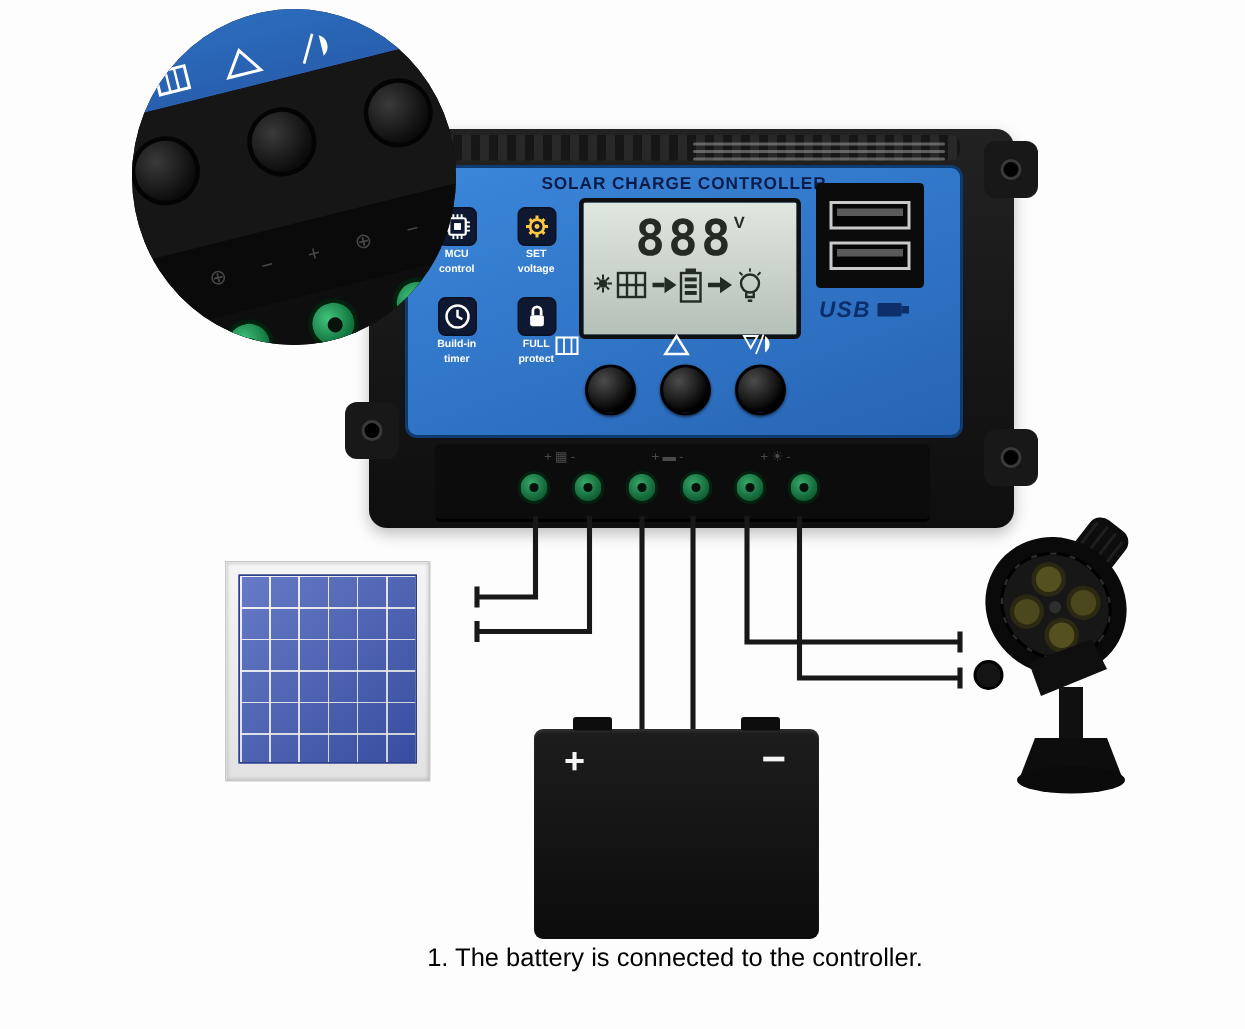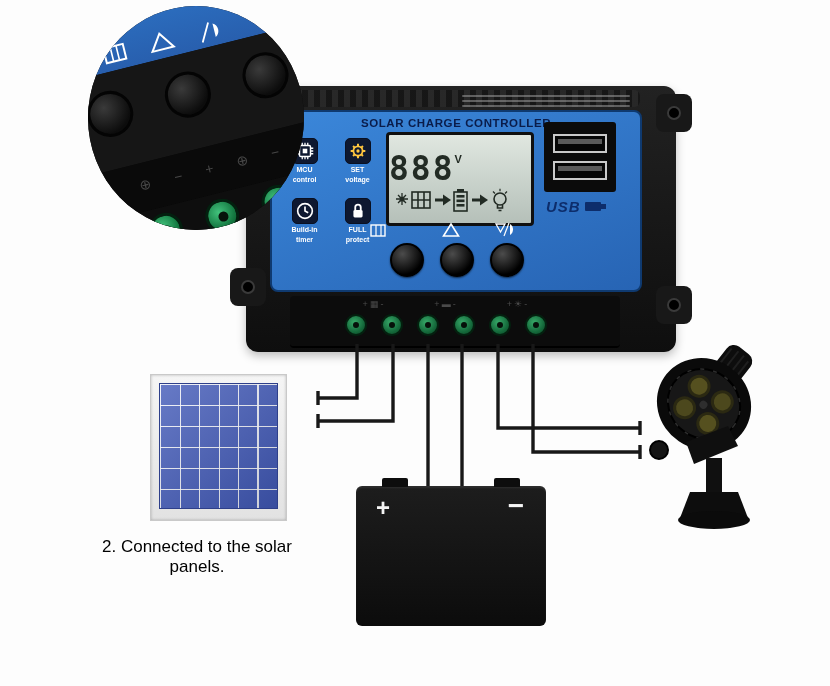--- a/index.html
+++ b/index.html
@@ -51,21 +51,21 @@
 
   .features { position:absolute; left:6px; top:26px; width:106px; display:grid;
     grid-template-columns:1fr 1fr; grid-row-gap:14px; }
   .feature { display:flex; flex-direction:column; align-items:center; gap:2px; }
   .icon-box { width:26px; height:26px; background:#0e1830; border:1px solid #091022;
     border-radius:5px; display:flex; align-items:center; justify-content:center; }
   .feature .lbl { font-size:7px; font-weight:bold; color:#fff; line-height:1.15; text-align:center; }
 
   .lcd { position:absolute; left:114px; top:20px; width:148px; height:94px; border-radius:4px;
     border:3px solid #101010; background:linear-gradient(#e0e7e0,#b5c0b9); overflow:hidden; }
-  .lcd-digits { position:relative; margin-top:14px; }
+  .lcd-digits { position:relative; text-align:center; margin-top:4px; }
   .lcd-digits .digits { font-family:"DejaVu Sans Mono", monospace; font-size:33px; font-weight:bold;
     color:#222b24; letter-spacing:2px; }
   .lcd-digits sup { font-size:11px; font-weight:bold; color:#222b24; vertical-align:top;
     position:relative; top:4px; }
   .lcd-flow { display:block; margin:0 auto; }
 
   .usb-block { position:absolute; left:272px; top:10px; width:72px; height:70px; background:#0b0b0b;
     border-radius:3px; display:flex; flex-direction:column; justify-content:center; gap:8px; padding:0 9px; }
   .usb-port { height:19px; border:2px solid #c9c9c9; background:#060606; position:relative; }
   .usb-tongue { position:absolute; left:3px; right:3px; top:3px; height:5px; background:#5a5a5a; }
@@ -364,15 +364,15 @@
       <circle cx="90" cy="88" r="10" fill="#55501f" stroke="#2b2912" stroke-width="3"></circle>
       <circle cx="76" cy="75" r="4" fill="#2e2e2e"></circle>
     </g>
     <circle cx="31" cy="120" r="9" fill="#141414" stroke="#000" stroke-width="2"></circle>
     <path d="M58 112l42-16 10 20-44 18z" fill="#0f0f0f"></path>
     <rect x="78" y="128" width="16" height="36" fill="#101010"></rect>
     <path d="M62 162h48l10 26H52z" fill="#0d0d0d"></path>
     <ellipse cx="86" cy="190" rx="36" ry="9" fill="#0b0b0b"></ellipse>
   </svg>
 
-  <div class="caption caption-solar">2. Connected to the solar panels.</div>
+  <div class="caption caption-battery">1. The battery is connected to the controller.</div>
 
 </div>
 
 </body></html>

